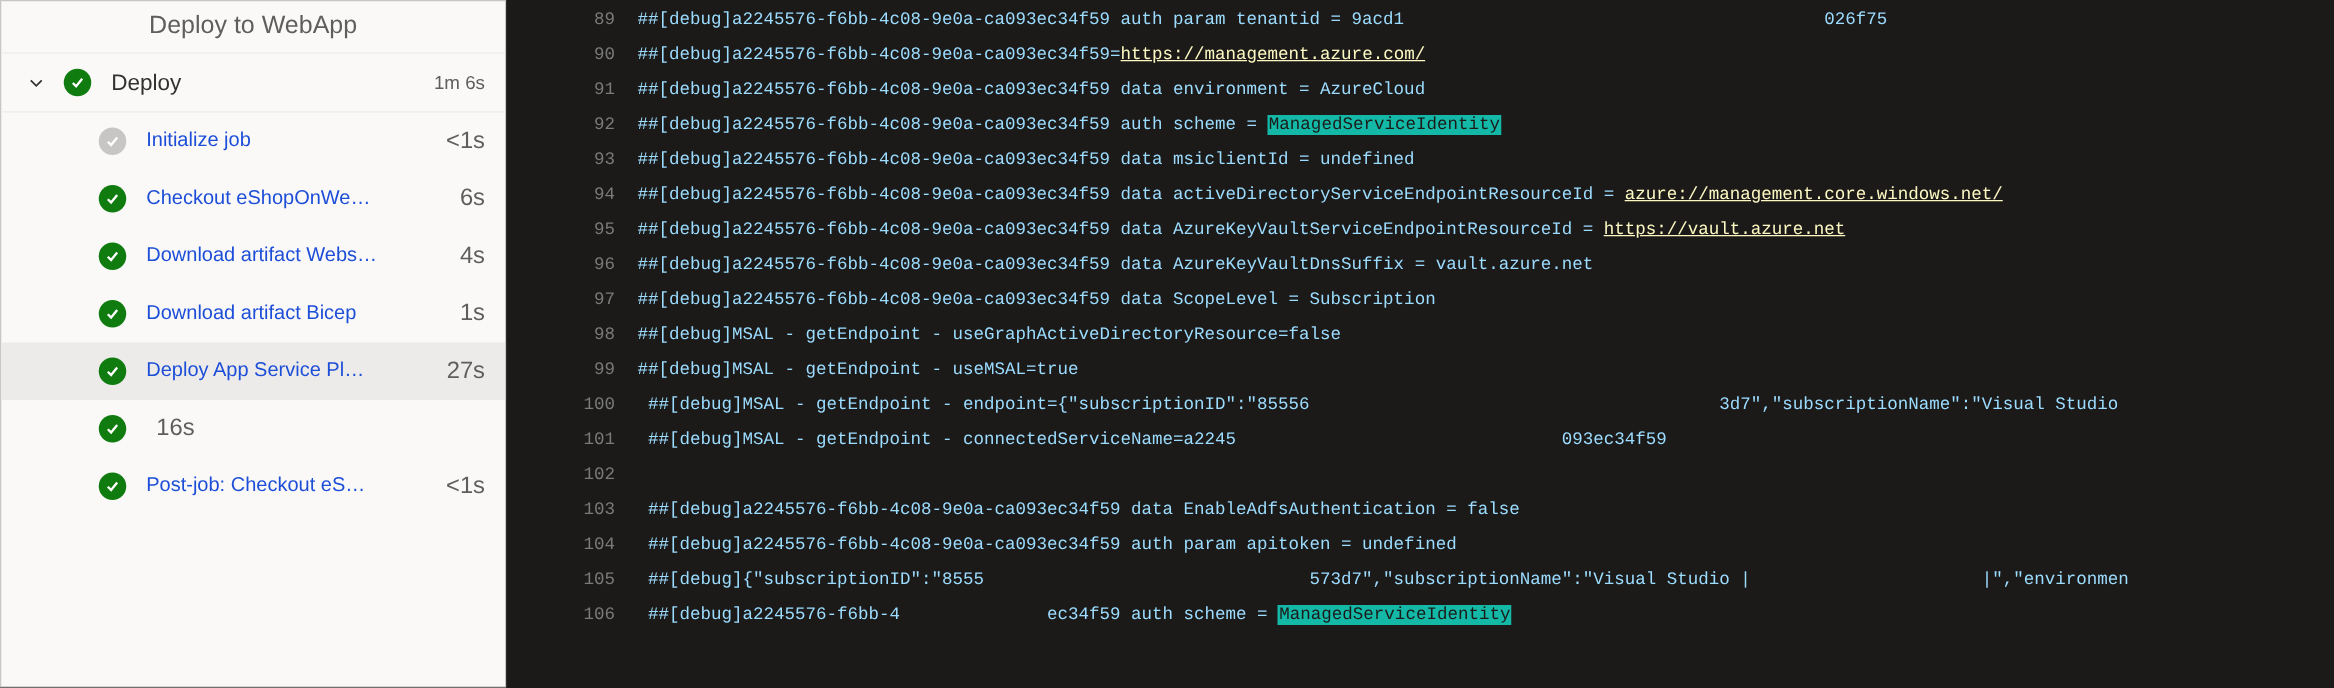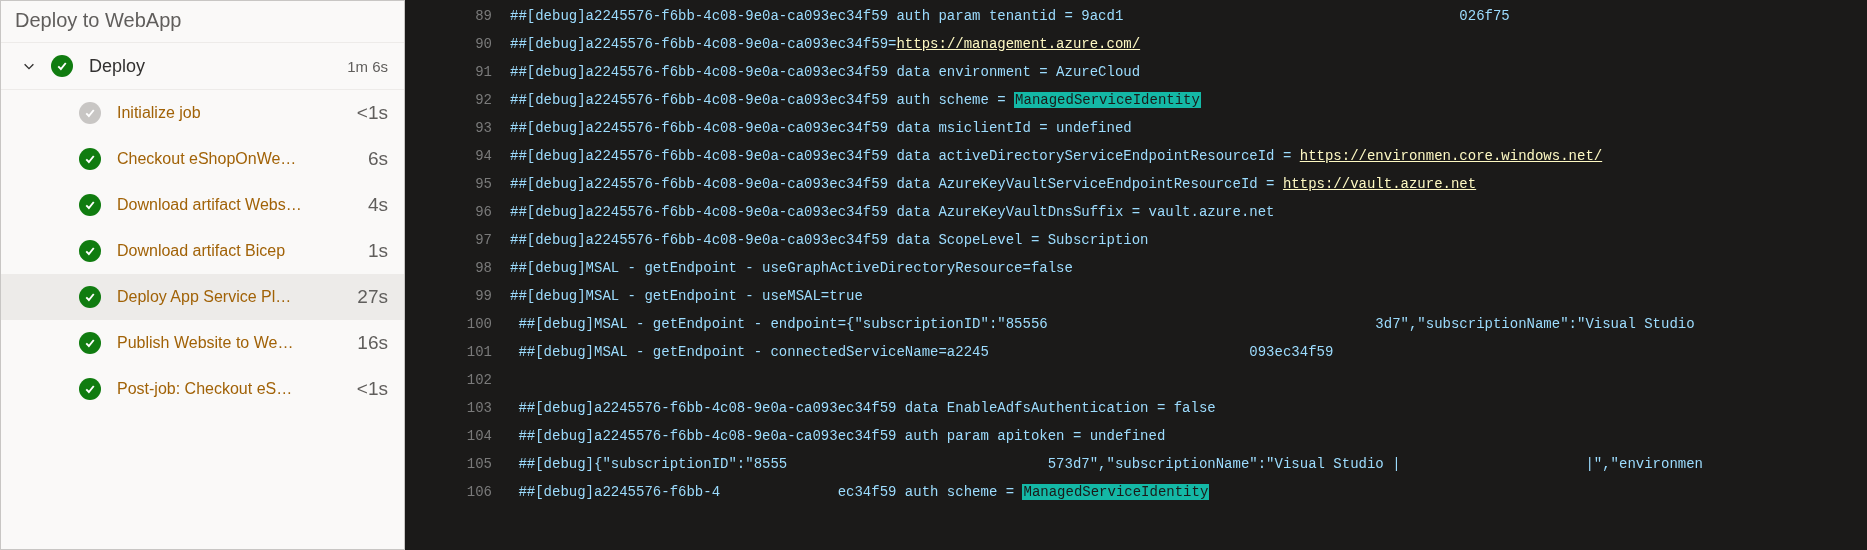--- a/index.html
+++ b/index.html
@@ -23,20 +23,21 @@
     color: #323130;
     border: 1px solid #c8c6c4;
     display: flex;
     flex-direction: column;
   }
   .panel-header {
     padding: 8px 14px 10px;
     font-size: 20px;
     color: #605e5c;
     border-bottom: 1px solid #edebe9;
+    text-align: center;
   }
   .job-row {
     display: flex;
     align-items: center;
     padding: 12px 16px 12px 20px;
     border-bottom: 1px solid #edebe9;
     cursor: pointer;
   }
   .job-row .chevron {
     width: 16px; height: 16px;
@@ -65,21 +66,21 @@
     align-items: center;
     padding: 12px 16px 12px 78px;
     cursor: pointer;
   }
   .step-row.selected {
     background: #edebe9;
   }
   .step-label {
     flex: 1;
     font-size: 16px;
-    color: #a16207;
+    color: #1d4ed8;
     white-space: nowrap;
     overflow: hidden;
     text-overflow: ellipsis;
   }
   .step-time {
     color: #605e5c;
     font-size: 19px;
     margin-left: 8px;
     white-space: nowrap;
   }
@@ -193,42 +194,41 @@
         </span>
         <span class="step-label">Deploy App Service Pl…</span>
         <span class="step-time">27s</span>
       </div>
       <div class="step-row">
         <span class="status-icon status-success">
           <svg width="12" height="12" viewBox="0 0 16 16">
             <polyline points="3,8.5 6.5,12 13,4"></polyline>
           </svg>
         </span>
-        <span class="step-label">Publish Website to We…</span>
         <span class="step-time">16s</span>
       </div>
       <div class="step-row">
         <span class="status-icon status-success">
           <svg width="12" height="12" viewBox="0 0 16 16">
             <polyline points="3,8.5 6.5,12 13,4"></polyline>
           </svg>
         </span>
         <span class="step-label">Post-job: Checkout eS…</span>
         <span class="step-time">&lt;1s</span>
       </div>
     </div>
 </div>
 
 <div class="log-panel" id="log">
     <div class="log-line"><span class="ln">89</span><span class="log-text"><span>##[debug]a2245576-f6bb-4c08-9e0a-ca093ec34f59 auth param tenantid = 9acd1                                        026f75</span></span></div>
     <div class="log-line"><span class="ln">90</span><span class="log-text"><span>##[debug]a2245576-f6bb-4c08-9e0a-ca093ec34f59=</span><a href="#">https://management.azure.com/</a></span></div>
     <div class="log-line"><span class="ln">91</span><span class="log-text"><span>##[debug]a2245576-f6bb-4c08-9e0a-ca093ec34f59 data environment = AzureCloud</span></span></div>
     <div class="log-line"><span class="ln">92</span><span class="log-text"><span>##[debug]a2245576-f6bb-4c08-9e0a-ca093ec34f59 auth scheme = </span><span class="hl">ManagedServiceIdentity</span></span></div>
     <div class="log-line"><span class="ln">93</span><span class="log-text"><span>##[debug]a2245576-f6bb-4c08-9e0a-ca093ec34f59 data msiclientId = undefined</span></span></div>
-    <div class="log-line"><span class="ln">94</span><span class="log-text"><span>##[debug]a2245576-f6bb-4c08-9e0a-ca093ec34f59 data activeDirectoryServiceEndpointResourceId = </span><a href="#">https://environmen.core.windows.net/</a></span></div>
+    <div class="log-line"><span class="ln">94</span><span class="log-text"><span>##[debug]a2245576-f6bb-4c08-9e0a-ca093ec34f59 data activeDirectoryServiceEndpointResourceId = </span><a href="#">azure://management.core.windows.net/</a></span></div>
     <div class="log-line"><span class="ln">95</span><span class="log-text"><span>##[debug]a2245576-f6bb-4c08-9e0a-ca093ec34f59 data AzureKeyVaultServiceEndpointResourceId = </span><a href="#">https://vault.azure.net</a></span></div>
     <div class="log-line"><span class="ln">96</span><span class="log-text"><span>##[debug]a2245576-f6bb-4c08-9e0a-ca093ec34f59 data AzureKeyVaultDnsSuffix = vault.azure.net</span></span></div>
     <div class="log-line"><span class="ln">97</span><span class="log-text"><span>##[debug]a2245576-f6bb-4c08-9e0a-ca093ec34f59 data ScopeLevel = Subscription</span></span></div>
     <div class="log-line"><span class="ln">98</span><span class="log-text"><span>##[debug]MSAL - getEndpoint - useGraphActiveDirectoryResource=false</span></span></div>
     <div class="log-line"><span class="ln">99</span><span class="log-text"><span>##[debug]MSAL - getEndpoint - useMSAL=true</span></span></div>
     <div class="log-line"><span class="ln">100</span><span class="log-text"><span> ##[debug]MSAL - getEndpoint - endpoint={"subscriptionID":"85556                                       3d7","subscriptionName":"Visual Studio </span></span></div>
     <div class="log-line"><span class="ln">101</span><span class="log-text"><span> ##[debug]MSAL - getEndpoint - connectedServiceName=a2245                               093ec34f59</span></span></div>
     <div class="log-line"><span class="ln">102</span></div>
     <div class="log-line"><span class="ln">103</span><span class="log-text"><span> ##[debug]a2245576-f6bb-4c08-9e0a-ca093ec34f59 data EnableAdfsAuthentication = false</span></span></div>
     <div class="log-line"><span class="ln">104</span><span class="log-text"><span> ##[debug]a2245576-f6bb-4c08-9e0a-ca093ec34f59 auth param apitoken = undefined</span></span></div>

